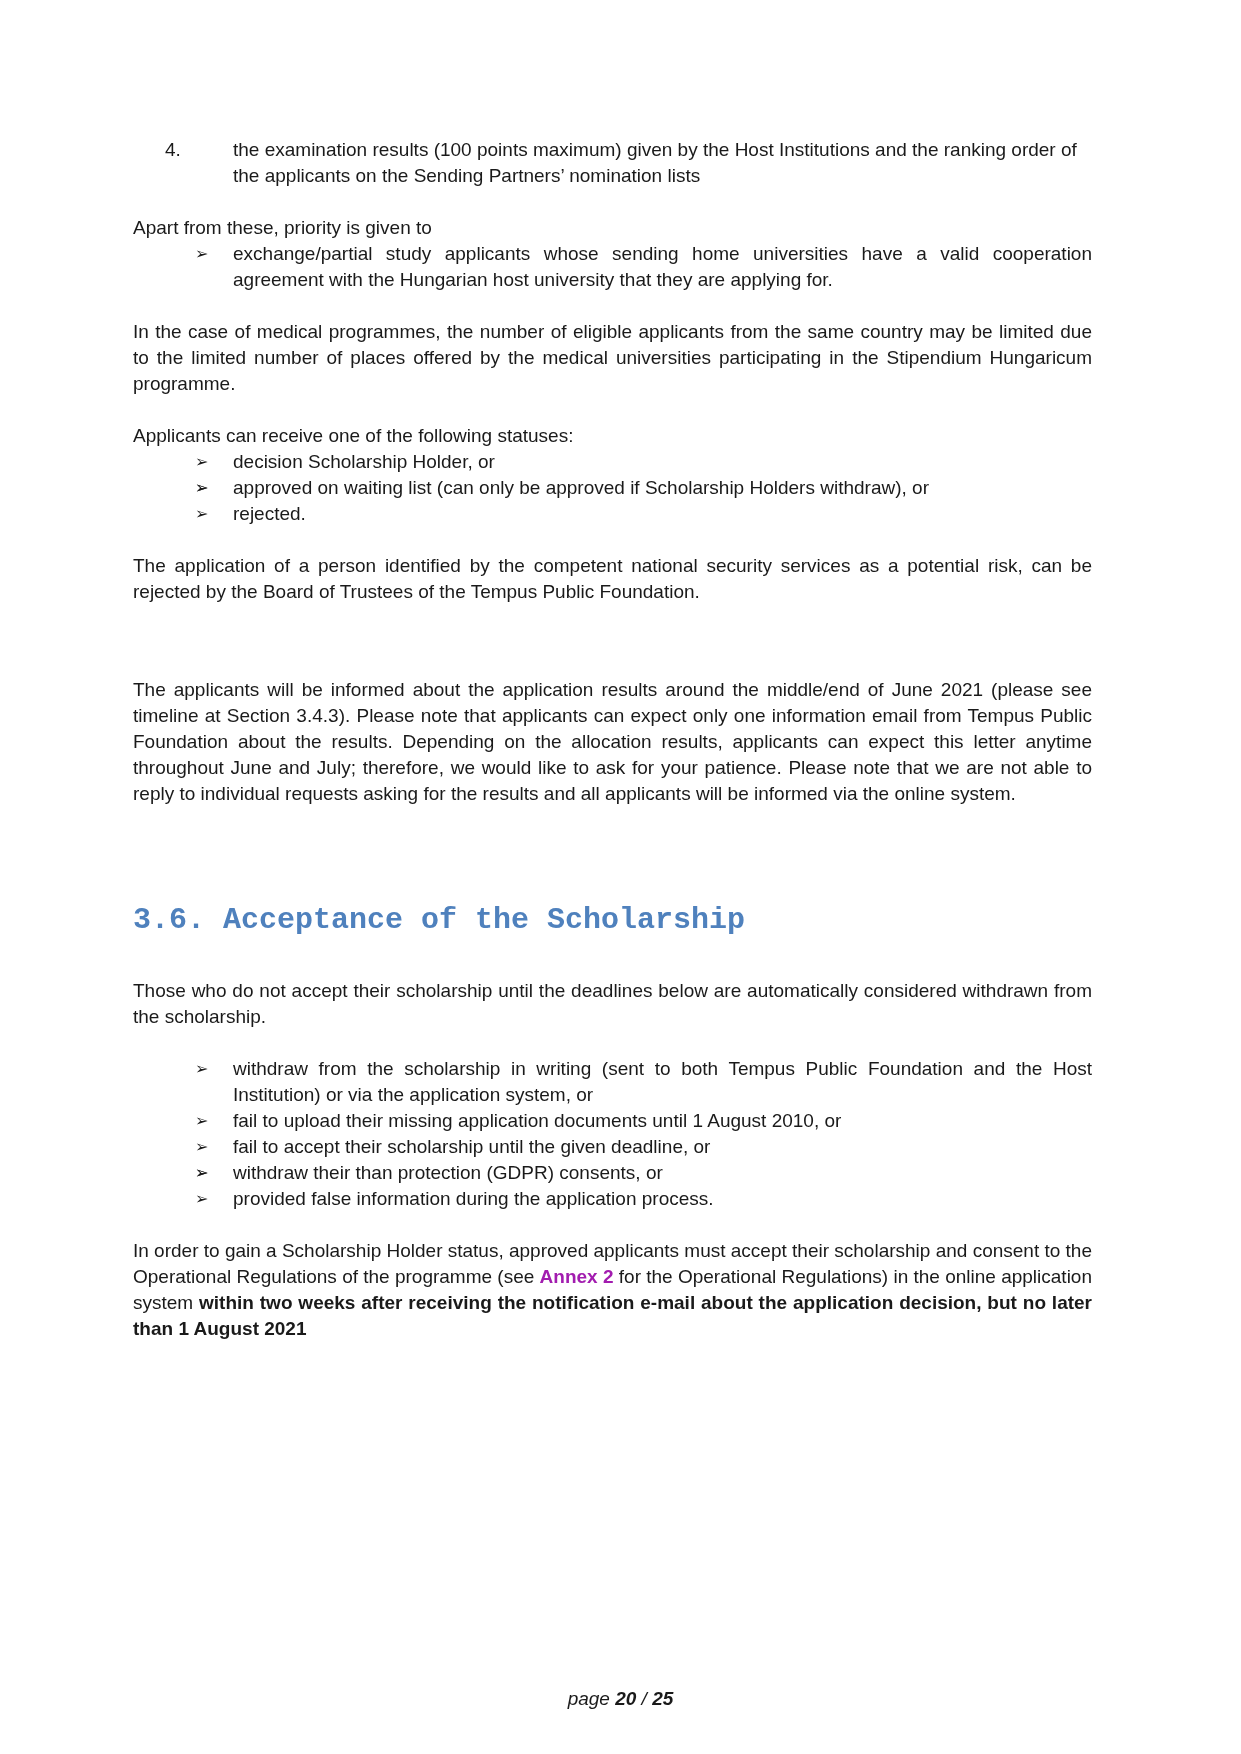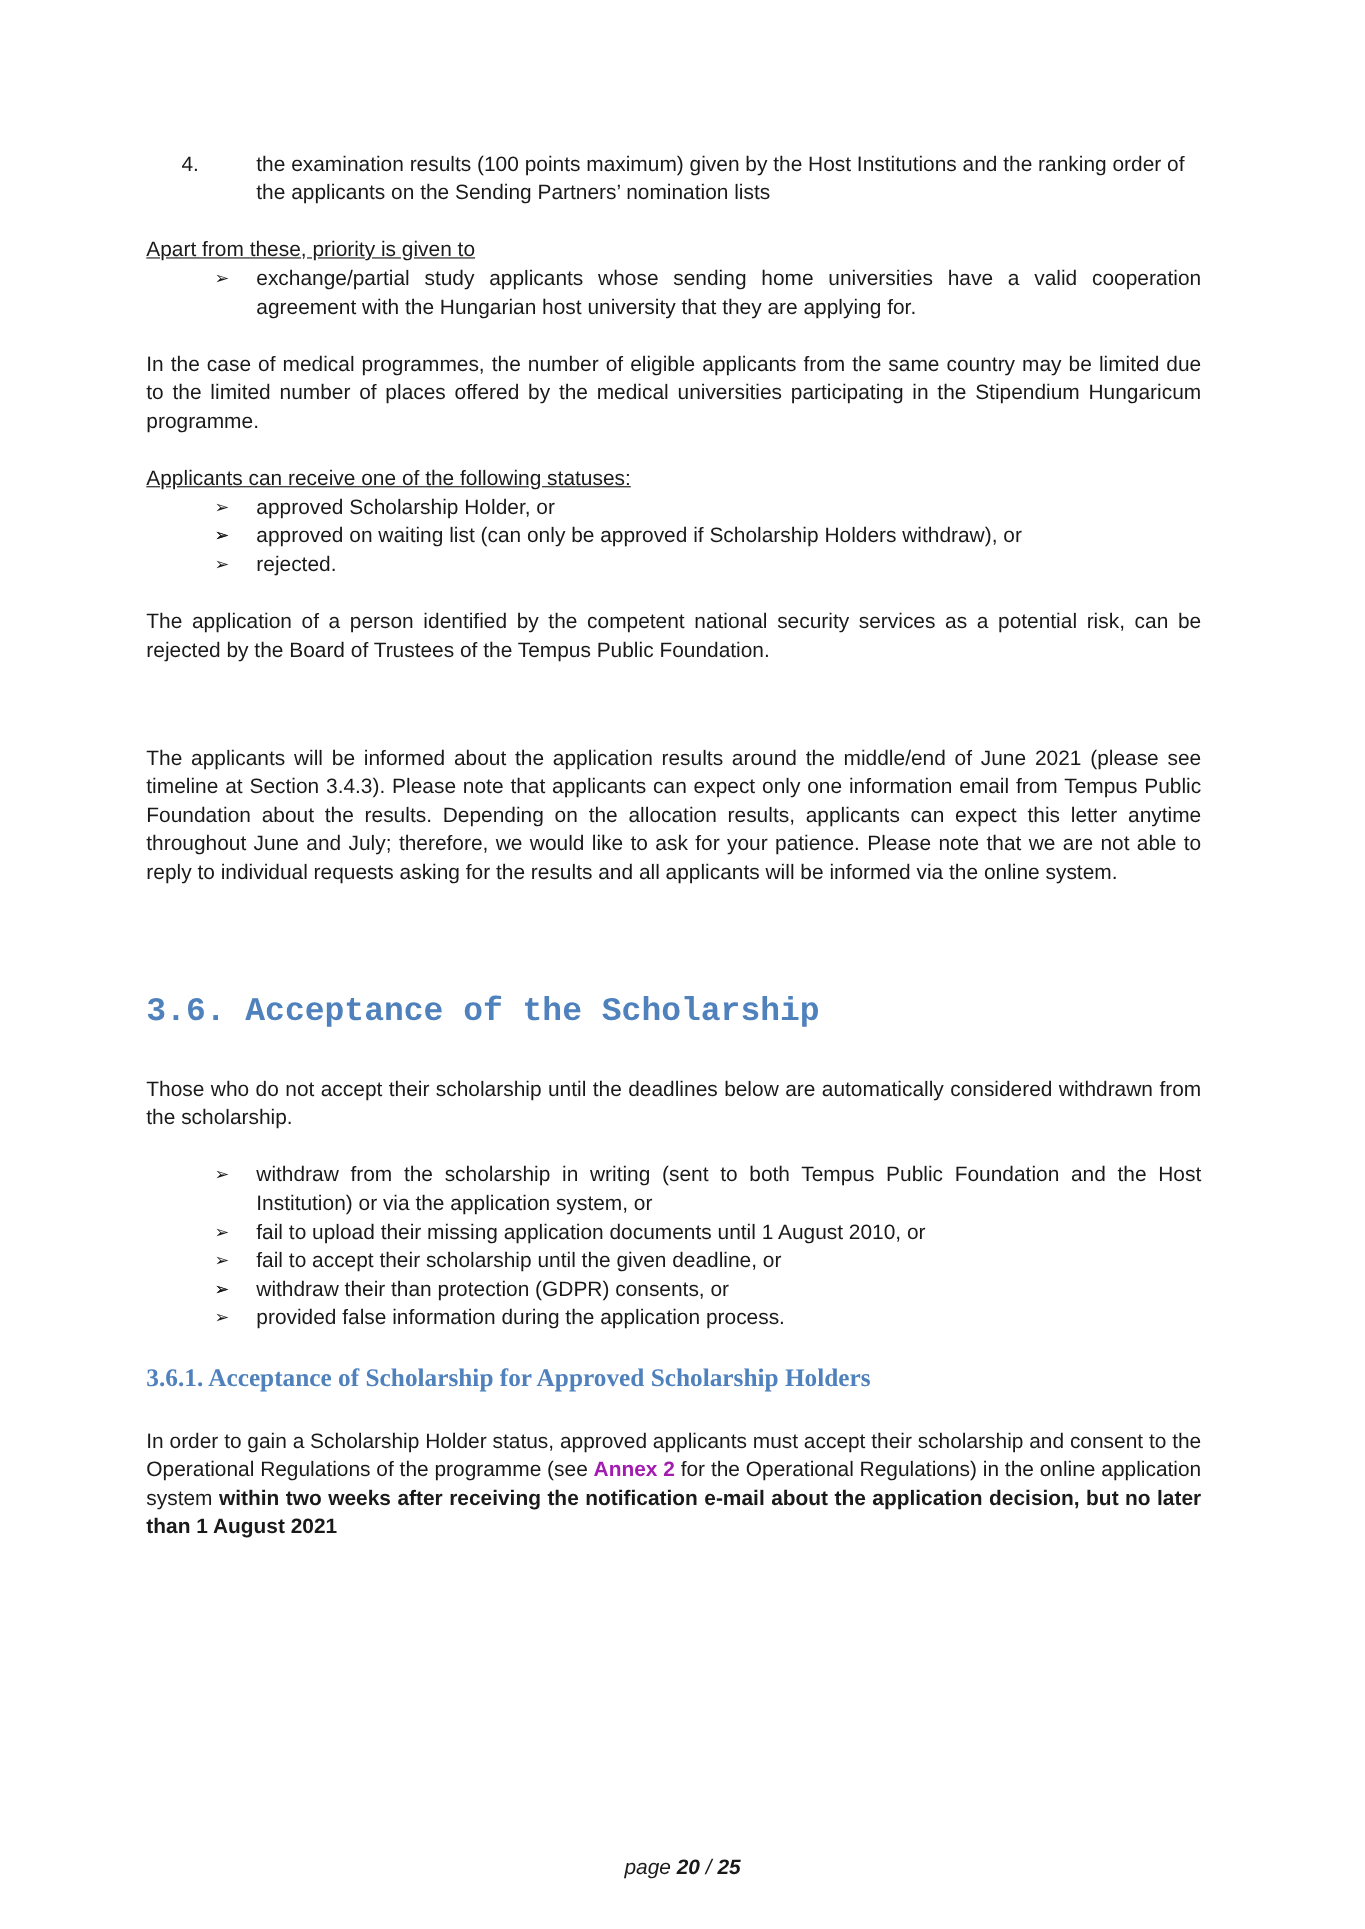--- a/index.html
+++ b/index.html
@@ -11,21 +11,21 @@
     color:#1a1a1a;
     font-family:"Liberation Sans","DejaVu Sans",sans-serif;
     font-size:19px;
     line-height:26px;
     overflow:hidden;
   }
   .content { position:absolute; left:133px; top:137px; width:959px; }
 
   p { margin:0 0 26px 0; }
   .just { text-align:justify; }
-  .nogap { margin-bottom:0;text-decoration:underline; }
+  .nogap { margin-bottom:0; }
 
   
   .numbered { position:relative; padding-left:100px; }
   .numbered .num { position:absolute; left:32px; top:0; }
 
   
   ul.arrows { list-style:none; margin:0 0 26px 0; padding:0; }
   ul.arrows li { position:relative; padding-left:100px; text-align:justify; }
   ul.arrows li .marker {
     position:absolute; left:62px; top:0;
@@ -80,21 +80,21 @@
         <span>exchange/partial study applicants whose sending home universities have a valid cooperation agreement with the Hungarian host university that they are applying for.</span>
       </li>
     </ul>
 
     <p class="just">In the case of medical programmes, the number of eligible applicants from the same country may be limited due to the limited number of places offered by the medical universities participating in the Stipendium Hungaricum programme.</p>
 
     <p class="nogap">Applicants can receive one of the following statuses:</p>
     <ul class="arrows">
       <li>
         <span class="marker">➢</span>
-        <span>approved Scholarship Holder, or</span>
+        <span>decision Scholarship Holder, or</span>
       </li>
       <li>
         <span class="marker">➢</span>
       </li>
       <li>
         <span class="marker">➢</span>
         <span>approved on waiting list (can only be approved if Scholarship Holders withdraw), or</span>
       </li>
       <li>
         <span class="marker">➢</span>
@@ -129,20 +129,19 @@
       <li>
         <span class="marker">➢</span>
         <span>withdraw their than protection (GDPR) consents, or</span>
       </li>
       <li>
         <span class="marker">➢</span>
         <span>provided false information during the application process.</span>
       </li>
     </ul>
 
-    <div class="h3">3.6.1. Acceptance of Scholarship for Approved Scholarship Holders</div>
 
     <p class="just"><span>In order to gain a Scholarship Holder status, approved applicants must accept their scholarship and consent to the Operational Regulations of the programme (see </span><span class="link">Annex 2</span><span> for the Operational Regulations) in the online application system </span><span class="bold">within two weeks after receiving the notification e-mail about the application decision, but no later than 1 August 2021</span></p>
 
   </div>
 
   <div class="footer"><span>page </span><span class="bold">20</span><span> / </span><span class="bold">25</span></div>
 </div>
 
 </body></html>

